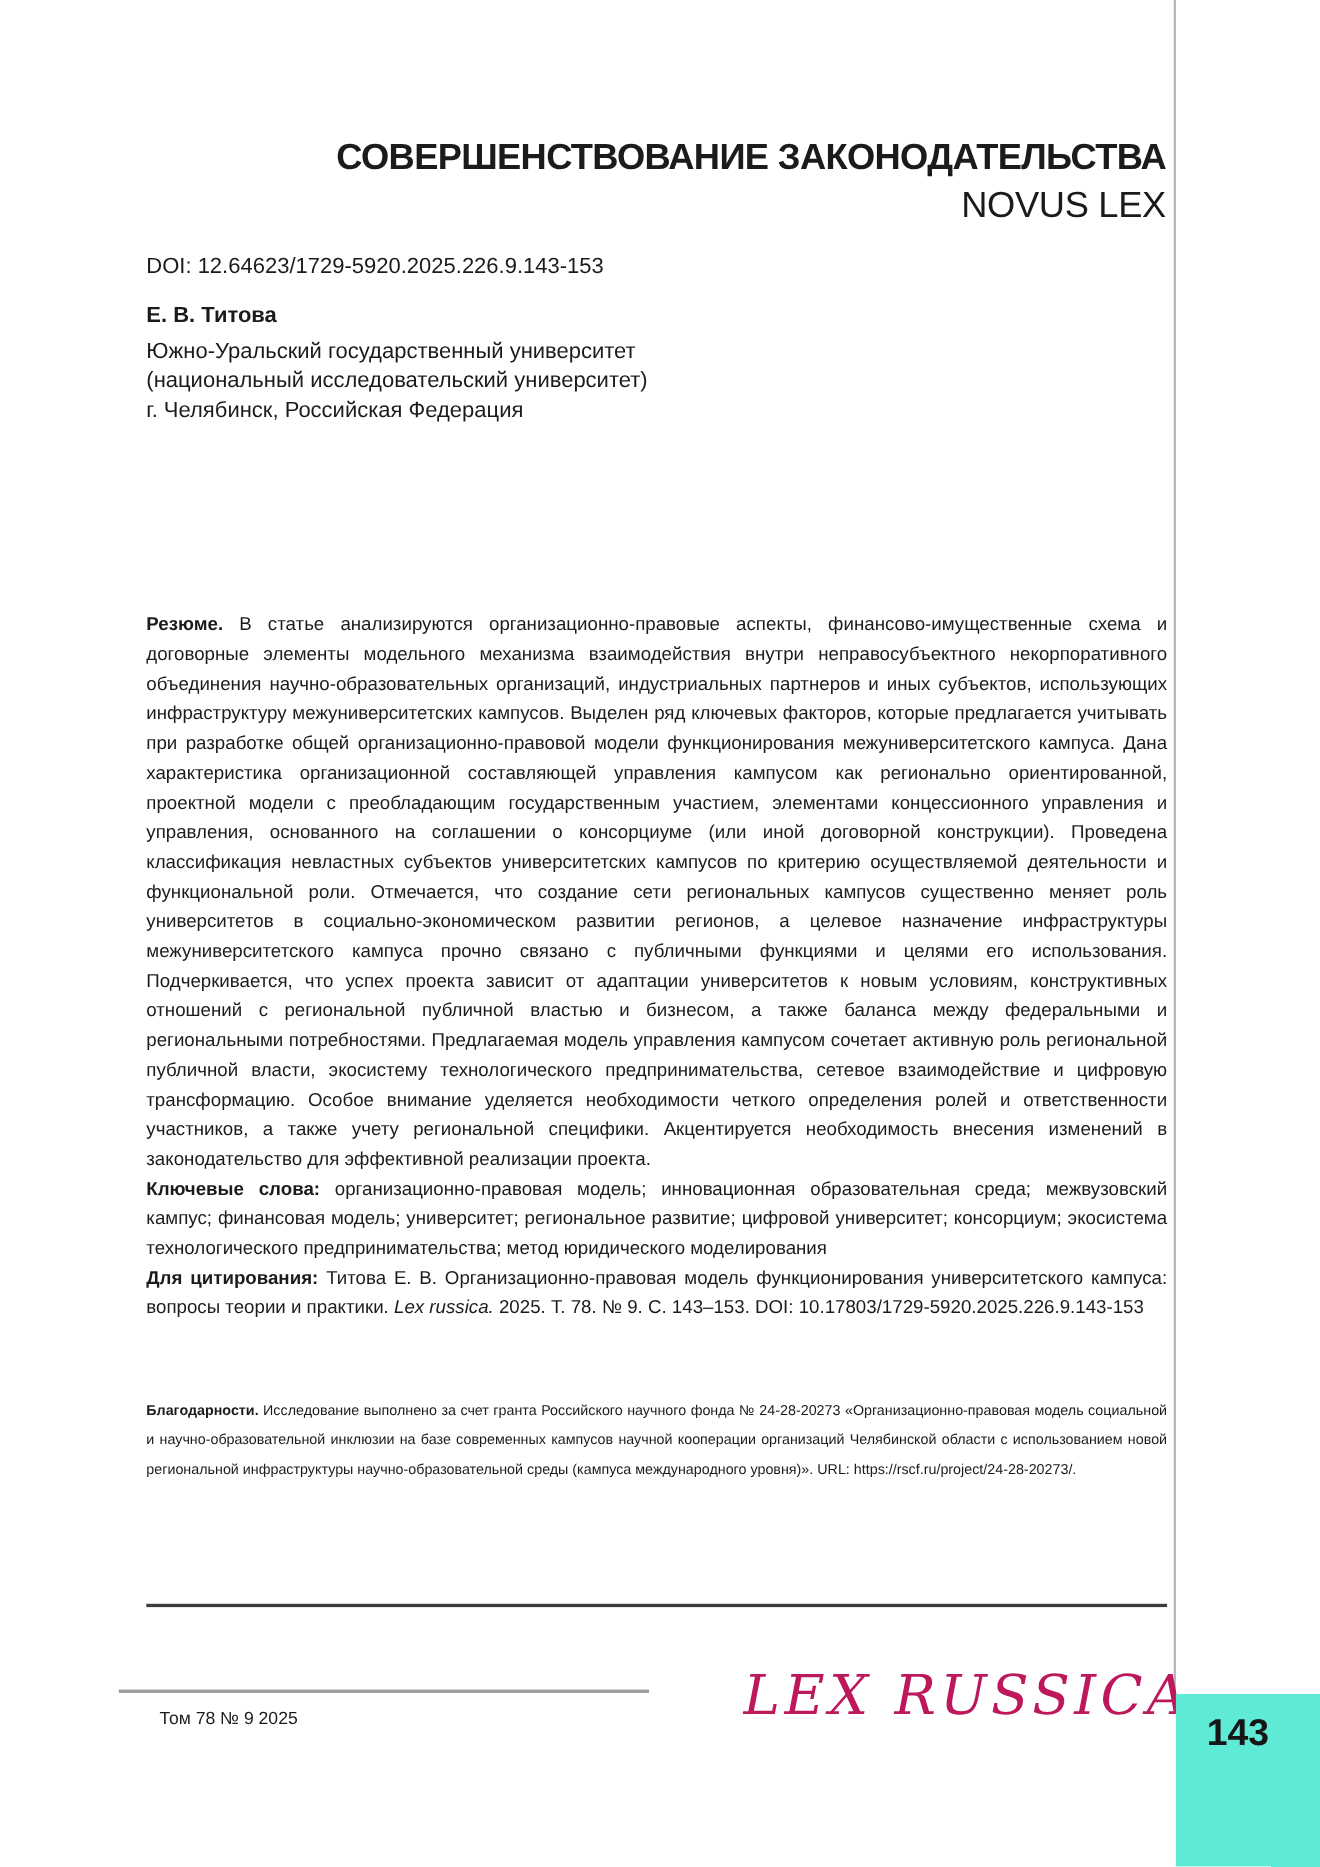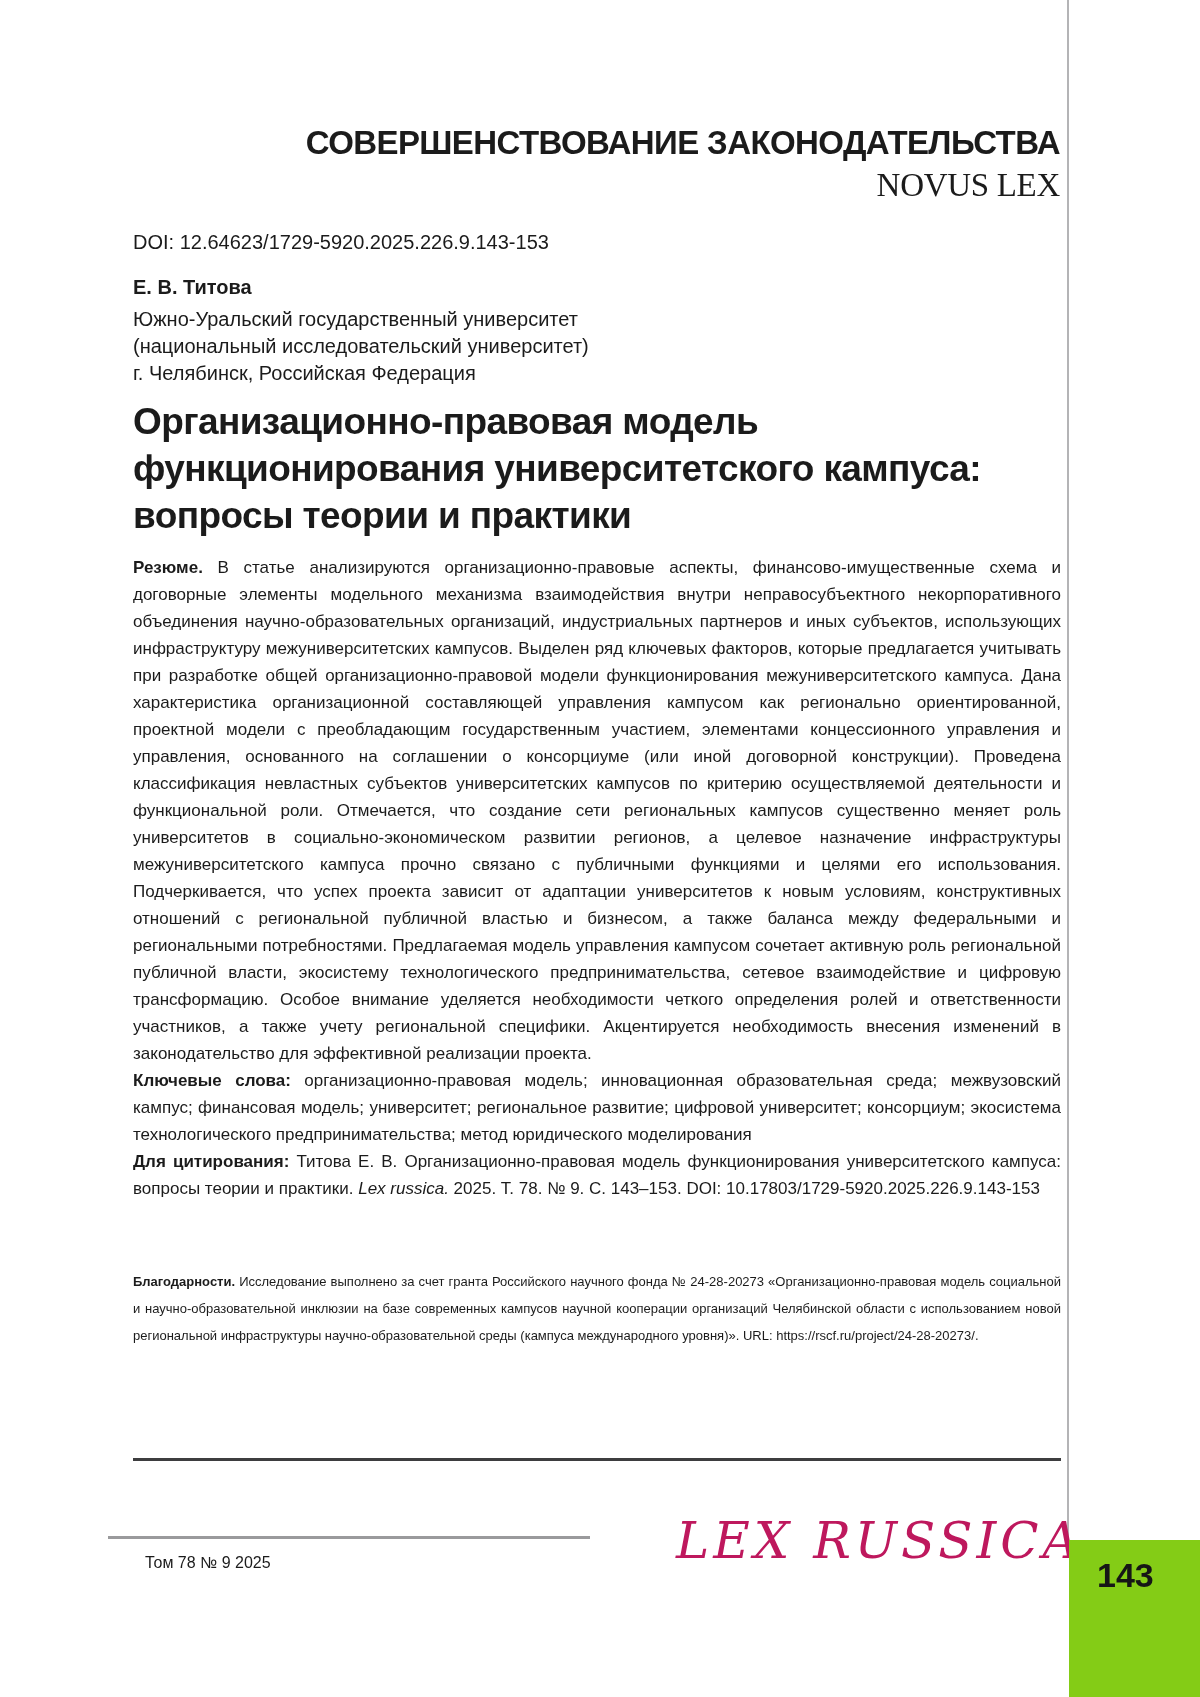--- a/index.html
+++ b/index.html
@@ -6,26 +6,26 @@
   html,body { background:#ffffff; }
   body {
     width:1200px; height:1697px;
     font-family:"Liberation Sans", sans-serif;
     color:#1b1b1b;
   }
   .page { position:relative; width:1200px; height:1697px; background:#ffffff; overflow:hidden; }
 
   .v-rule { position:absolute; left:1067px; top:0; width:2px; height:1540px; background:#b4b4b6; }
 
-  .page-num-box { position:absolute; left:1069px; top:1540px; width:131px; height:157px; background:#84cc16; }
+  .page-num-box { position:absolute; left:1069px; top:1540px; width:131px; height:157px; background:#5eead4; }
   .page-num { padding:16px 0 0 28px; font-size:34px; font-weight:700; color:#161616; }
 
   .rubric { position:absolute; left:133px; top:124px; width:927px; text-align:right; }
   .rubric-main { font-size:33px; font-weight:700; letter-spacing:-0.6px; }
-  .rubric-sub  { font-size:33px; font-weight:400; letter-spacing:-0.3px; margin-top:5px;font-family:Liberation Serif, serif; }
+  .rubric-sub  { font-size:33px; font-weight:400; letter-spacing:-0.3px; margin-top:5px; }
 
   .doi { position:absolute; left:133px; top:231px; font-size:20px; }
 
   .author-block { position:absolute; left:133px; top:276px; width:927px; text-align:left; }
   .author-name { font-size:20px; font-weight:700; }
   .author-affiliation { font-size:20px; line-height:27px; margin-top:7px; white-space:pre-line; }
 
   .article-title {
     position:absolute; left:133px; top:398px; width:930px;
     font-size:37px; font-weight:700; line-height:47px;
@@ -69,23 +69,20 @@
 
   <div class="doi">DOI: 12.64623/1729-5920.2025.226.9.143-153</div>
 
   <div class="author-block">
     <div class="author-name">Е. В. Титова</div>
     <div class="author-affiliation">Южно-Уральский государственный университет
 (национальный исследовательский университет)
 г. Челябинск, Российская Федерация</div>
   </div>
 
-  <div class="article-title">Организационно-правовая модель
-функционирования университетского кампуса:
-вопросы теории и практики</div>
 
   <div class="body-text">
     <p><b>Резюме.</b> <span>В статье анализируются организационно-правовые аспекты, финансово-имущественные схема и договорные элементы модельного механизма взаимодействия внутри неправосубъектного некорпоративного объединения научно-образовательных организаций, индустриальных партнеров и иных субъектов, использующих инфраструктуру межуниверситетских кампусов. Выделен ряд ключевых факторов, которые предлагается учитывать при разработке общей организационно-правовой модели функционирования межуниверситетского кампуса. Дана характеристика организационной составляющей управления кампусом как регионально ориентированной, проектной модели с преобладающим государственным участием, элементами концессионного управления и управления, основанного на соглашении о консорциуме (или иной договорной конструкции). Проведена классификация невластных субъектов университетских кампусов по критерию осуществляемой деятельности и функциональной роли. Отмечается, что создание сети региональных кампусов существенно меняет роль университетов в социально-экономическом развитии регионов, а целевое назначение инфраструктуры межуниверситетского кампуса прочно связано с публичными функциями и целями его использования. Подчеркивается, что успех проекта зависит от адаптации университетов к новым условиям, конструктивных отношений с региональной публичной властью и бизнесом, а также баланса между федеральными и региональными потребностями. Предлагаемая модель управления кампусом сочетает активную роль региональной публичной власти, экосистему технологического предпринимательства, сетевое взаимодействие и цифровую трансформацию. Особое внимание уделяется необходимости четкого определения ролей и ответственности участников, а также учету региональной специфики. Акцентируется необходимость внесения изменений в законодательство для эффективной реализации проекта.</span></p>
     <p><b>Ключевые слова:</b> <span>организационно-правовая модель; инновационная образовательная среда; межвузовский кампус; финансовая модель; университет; региональное развитие; цифровой университет; консорциум; экосистема технологического предпринимательства; метод юридического моделирования</span></p>
     <p><b>Для цитирования:</b> <span>Титова Е. В. Организационно-правовая модель функционирования университетского кампуса: вопросы теории и практики.</span> <i>Lex russica.</i> <span>2025. Т. 78. № 9. С. 143–153. DOI: 10.17803/1729-5920.2025.226.9.143-153</span></p>
   </div>
 
   <div class="acknowledgments">
     <b>Благодарности.</b> <span>Исследование выполнено за счет гранта Российского научного фонда № 24-28-20273 «Организационно-правовая модель социальной и научно-образовательной инклюзии на базе современных кампусов научной кооперации организаций Челябинской области с использованием новой региональной инфраструктуры научно-образовательной среды (кампуса международного уровня)». URL: https://rscf.ru/project/24-28-20273/.</span>
   </div>

